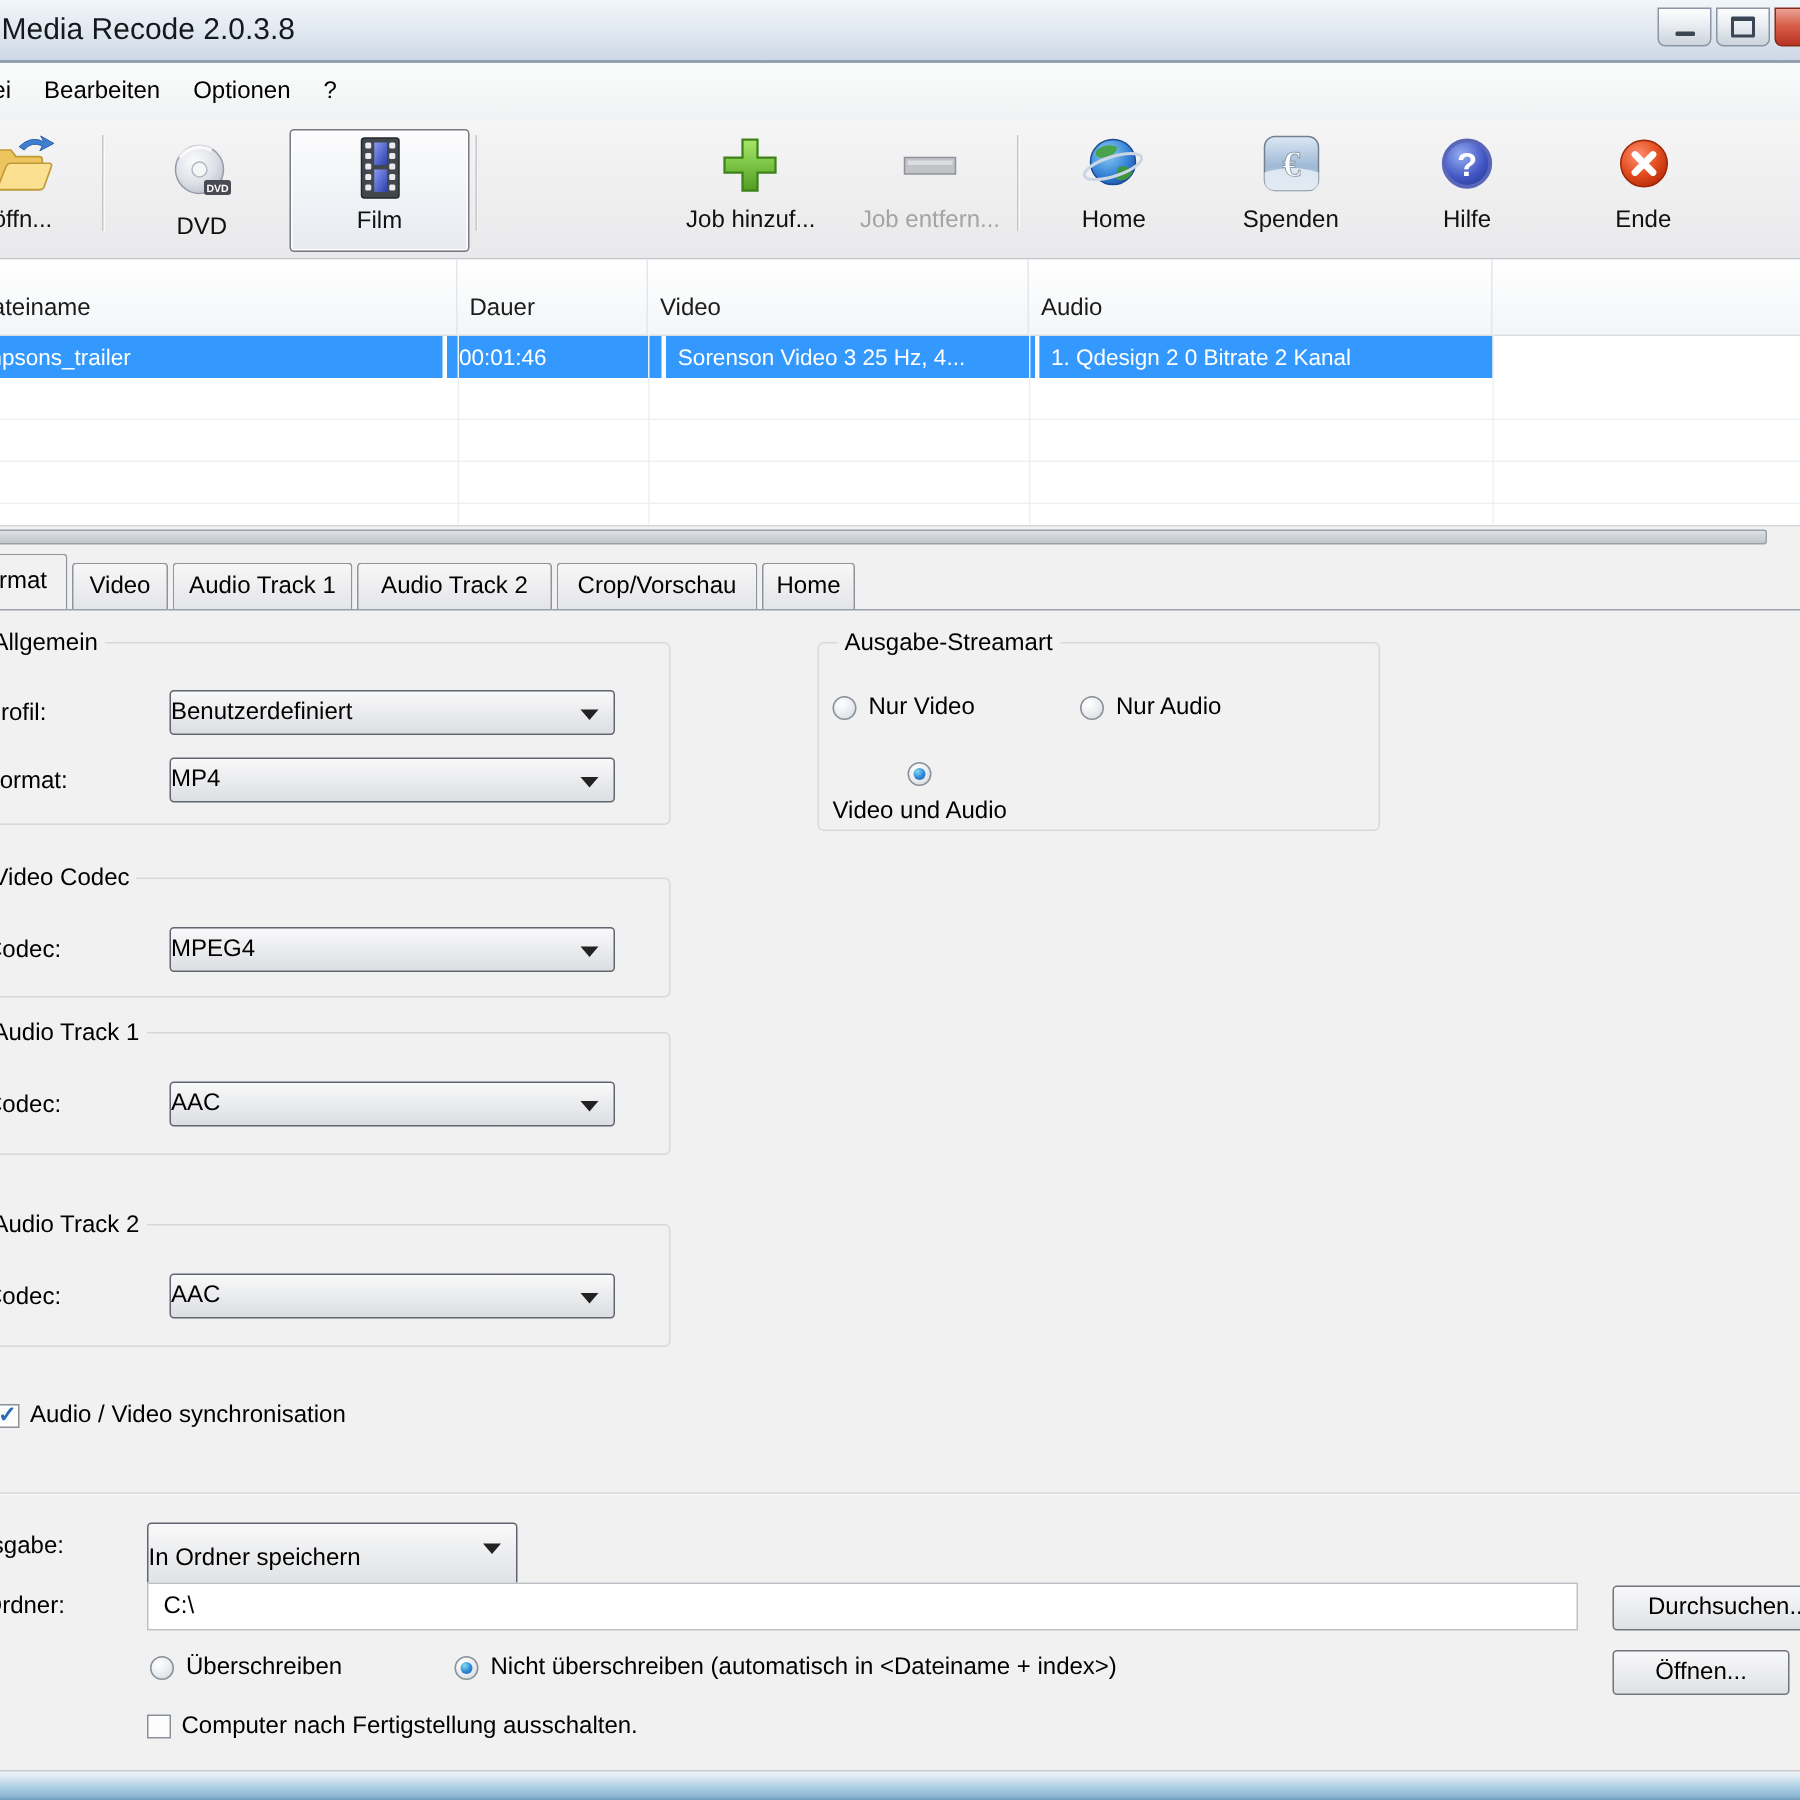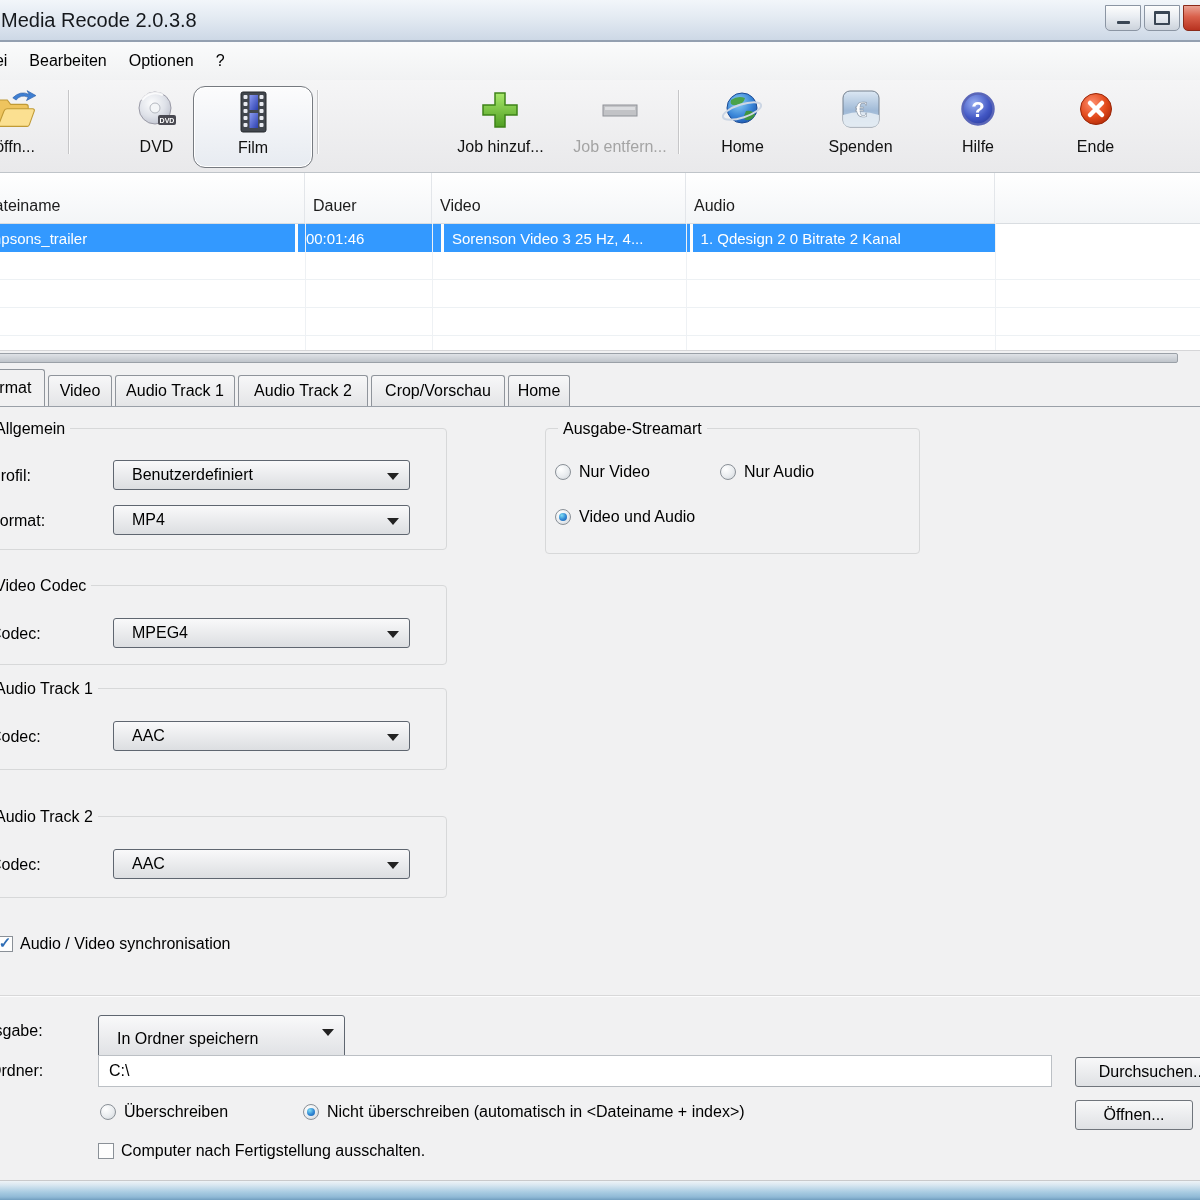--- a/index.html
+++ b/index.html
@@ -71,21 +71,21 @@
     display:flex;align-items:center;justify-content:center;font-size:16px;color:#000;box-sizing:border-box;}
   .tab.active{height:37px;background:#f1f1f2;z-index:3;}
   .panel{position:absolute;left:0;top:406px;width:1300px;height:774px;background:#f1f1f2;border-top:1px solid #9aa0a8;box-sizing:border-box;}
 
   
   .groupbox{position:absolute;border:1px solid #d7d8d9;border-radius:4px;background:#f1f1f2;z-index:2;}
   .gb-title{position:absolute;top:-9px;background:#f1f1f2;padding:0 5px;font-size:16px;color:#000;white-space:nowrap;}
   .fieldlabel{position:absolute;font-size:16px;color:#000;white-space:nowrap;z-index:2;}
   .combo{position:absolute;height:30px;border:1px solid #5f6670;border-radius:3px;
     background:linear-gradient(#f9f9fa,#dcdee1);display:flex;align-items:center;
-    font-size:16px;color:#000;padding-left:18px;box-sizing:border-box;z-index:2;}
+    font-size:16px;color:#000;padding-left:0;box-sizing:border-box;z-index:2;}
   .combo .arrow{position:absolute;right:10px;top:12px;width:0;height:0;
     border-left:6px solid transparent;border-right:6px solid transparent;border-top:7px solid #222;}
   .radio{position:absolute;display:flex;align-items:center;gap:8px;z-index:2;}
   .rdot{width:16px;height:16px;border-radius:50%;border:1px solid #8a9097;
     background:radial-gradient(circle at 35% 30%,#ffffff 0%,#e9ecef 55%,#cfd4d9 100%);box-sizing:border-box;position:relative;}
   .radio.checked .rdot::after{content:"";position:absolute;left:3px;top:3px;width:8px;height:8px;border-radius:50%;
     background:radial-gradient(circle at 35% 30%,#7fdcf2 0%,#2f86d4 55%,#1a5ca8 100%);}
   .radio .rlabel{font-size:16px;color:#000;white-space:nowrap;}
   .checkbox{position:absolute;display:flex;align-items:center;gap:7px;z-index:2;}
   .cbox{width:16px;height:16px;border:1px solid #8a9097;background:#fdfdfd;box-sizing:border-box;
@@ -136,41 +136,41 @@
           <path d="M4 14 L4 32 Q4 34 6 34 L32 34 Q34 34 34 32 L34 16 Q34 14 32 14 L18 14 L15 10 L7 10 Q4 10 4 12 Z" fill="#eec45e" stroke="#c09a36"></path>
           <path d="M6.5 34 L12 20 Q12.7 18 14.8 18 L38 18 Q40.2 18 39.4 20.3 L35 32.6 Q34.4 34 32.8 34 Z" fill="#fbe091" stroke="#c09a36"></path>
           <path d="M20 8 Q27 1 35 5 L33 1.5 L41 6 L32.5 10.5 L34 7.5 Q27.5 4.5 23 10 Z" fill="#3f7fd2" stroke="#2b5fa8" stroke-width="0.6"></path>
         </svg>
       </div>
       <div class="tlabel">öffn...</div>
     </div>
 
     <div class="tsep" style="left:103px;"></div>
 
-    <div class="tbtn" style="left:149px;width:85px;">
+    <div class="tbtn" style="left:127px;width:85px;justify-content:center;">
       <div class="ticon">
         <svg width="46" height="44" viewBox="0 0 46 44">
           <defs>
             <radialGradient id="disc" cx="40%" cy="35%" r="70%">
               <stop offset="0%" stop-color="#fbfcfd"></stop>
                 <stop offset="60%" stop-color="#dfe2e9"></stop>
                 <stop offset="100%" stop-color="#bfc3cf"></stop>
             </radialGradient>
           </defs>
           <circle cx="21" cy="19" r="16" fill="url(#disc)" stroke="#9a9aa6"></circle>
           <circle cx="21" cy="19" r="5" fill="#f4f6f8" stroke="#b4b8c0"></circle>
           <path d="M8 11 A16 16 0 0 1 29 6" fill="none" stroke="#ffffff" stroke-width="2.5" opacity="0.8"></path>
           <rect x="24" y="26" width="18" height="10" rx="2" fill="#4a4a52"></rect>
           <text x="33" y="34" font-size="7" fill="#fff" text-anchor="middle" font-family="Liberation Sans, sans-serif" font-weight="bold">DVD</text>
         </svg>
       </div>
       <div class="tlabel">DVD</div>
     </div>
 
-    <div class="tbtn selected" style="left:228px;width:118px;border-radius:12px;">
+    <div class="tbtn selected" style="left:228px;width:118px;">
       <div class="ticon">
         <svg width="40" height="44" viewBox="0 0 40 44">
           <defs>
             <linearGradient id="frame" x1="0" y1="0" x2="1" y2="1">
               <stop offset="0%" stop-color="#8b9af0"></stop>
                 <stop offset="100%" stop-color="#2b3fae"></stop>
             </linearGradient>
           </defs>
           <rect x="8" y="2" width="25" height="40" rx="2" fill="#42474e" stroke="#24282d"></rect>
           <g fill="#e9ebf1">
@@ -348,21 +348,21 @@
     <div class="gb-title" style="left:12px;">Ausgabe-Streamart</div>
   </div>
   <div class="radio" style="left:590px;top:463px;">
     <span class="rdot"></span>
     <span class="rlabel">Nur Video</span>
   </div>
   <div class="radio" style="left:755px;top:463px;">
     <span class="rdot"></span>
     <span class="rlabel">Nur Audio</span>
   </div>
-  <div class="radio checked" style="left:590px;top:508px;">
+  <div class="radio checked" style="left:590px;top:508px;flex-direction:column;">
     <span class="rdot"></span>
     <span class="rlabel">Video und Audio</span>
   </div>
 
   <div class="groupbox" style="left:12px;top:585px;width:468px;height:78px;">
     <div class="gb-title" style="left:12px;">Video Codec</div>
   </div>
   <div class="fieldlabel" style="left:25px;top:625px;">Codec:</div>
   <div class="combo" style="left:148px;top:618px;width:297px;">
     <span>MPEG4</span>

